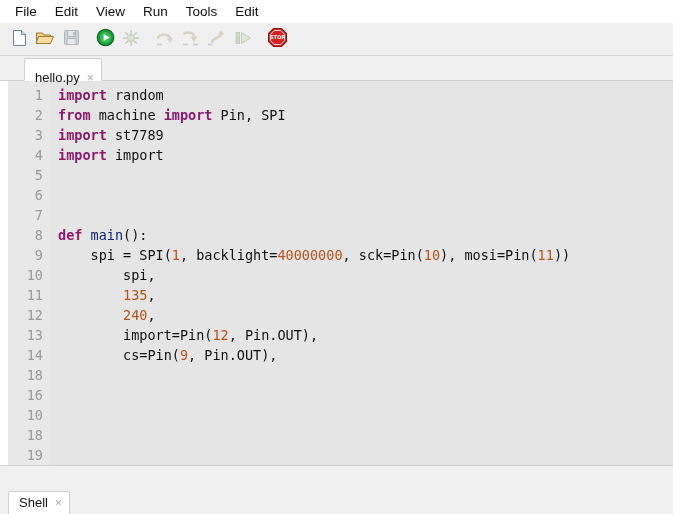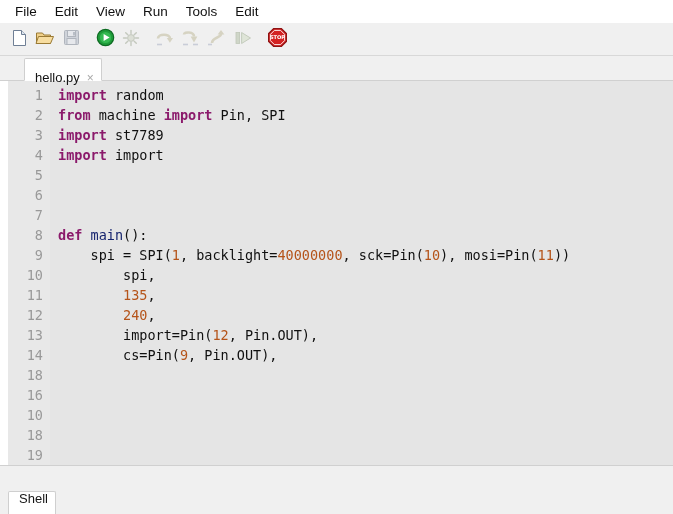--- a/index.html
+++ b/index.html
@@ -169,21 +169,20 @@
     background: #ffffff;
     border: 1px solid #cfcfcf;
     border-bottom: none;
     border-radius: 2px 2px 0 0;
     display: flex;
     align-items: center;
     padding: 0 7px 0 10px;
     gap: 7px;
     box-sizing: border-box;
     cursor: default;
-    flex-direction: column;
   }
 </style>
 </head>
 <body>
 
 <div class="menubar">
   <div class="menu-item">File</div>
   <div class="menu-item">Edit</div>
   <div class="menu-item">View</div>
   <div class="menu-item">Run</div>

